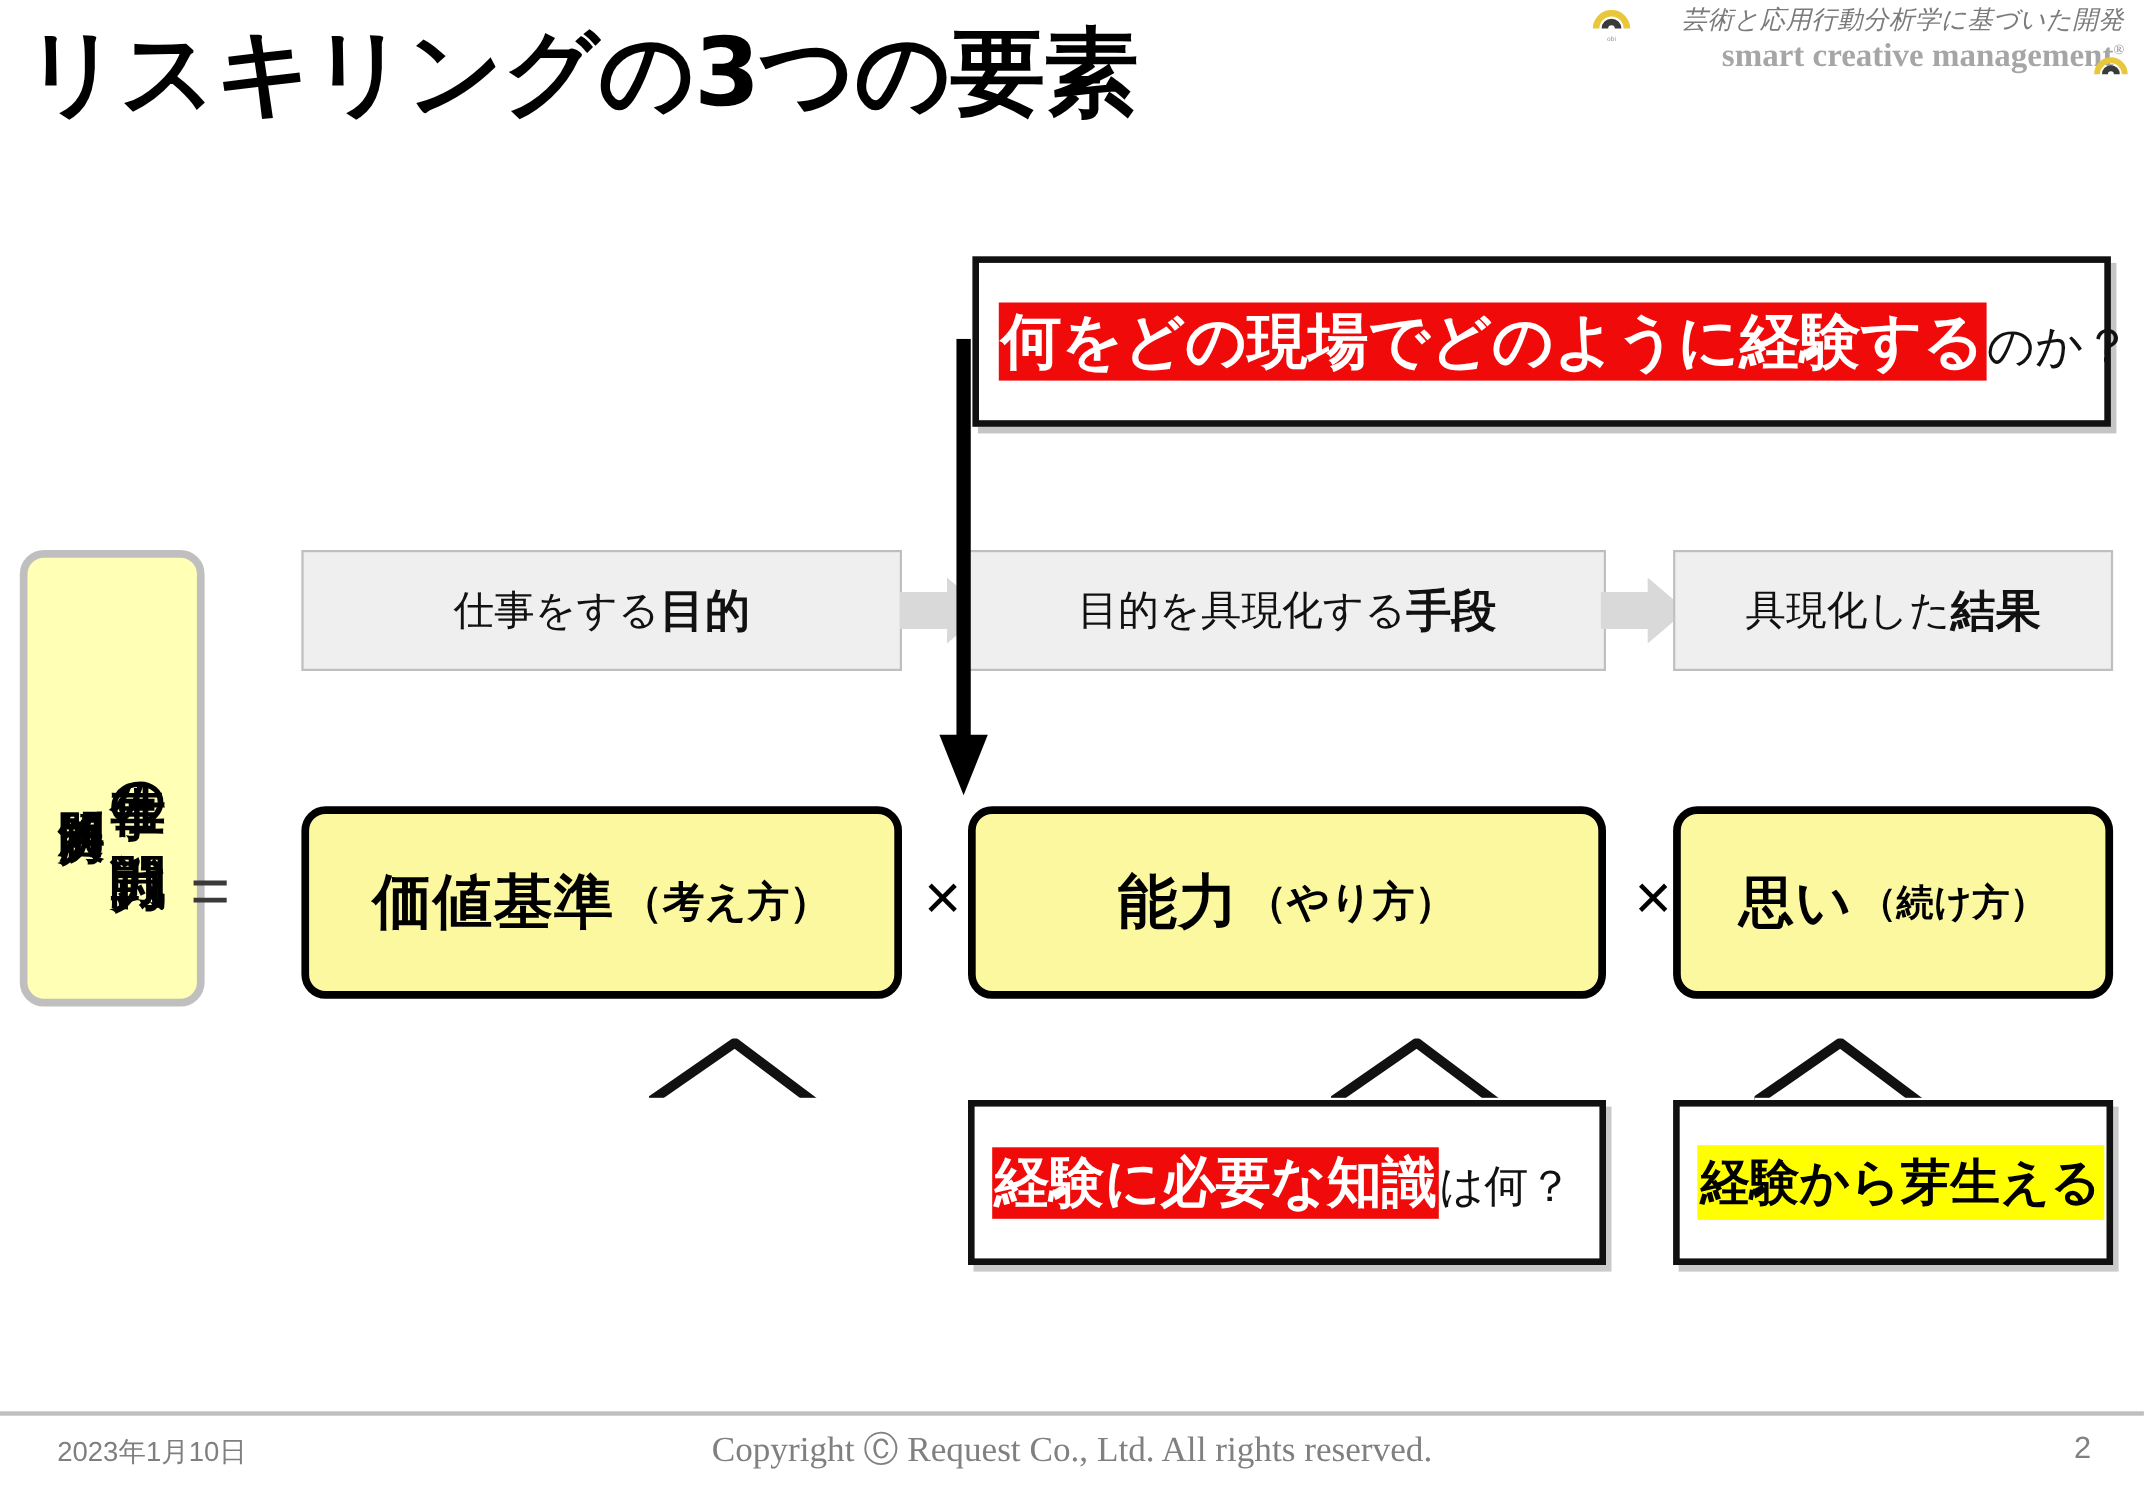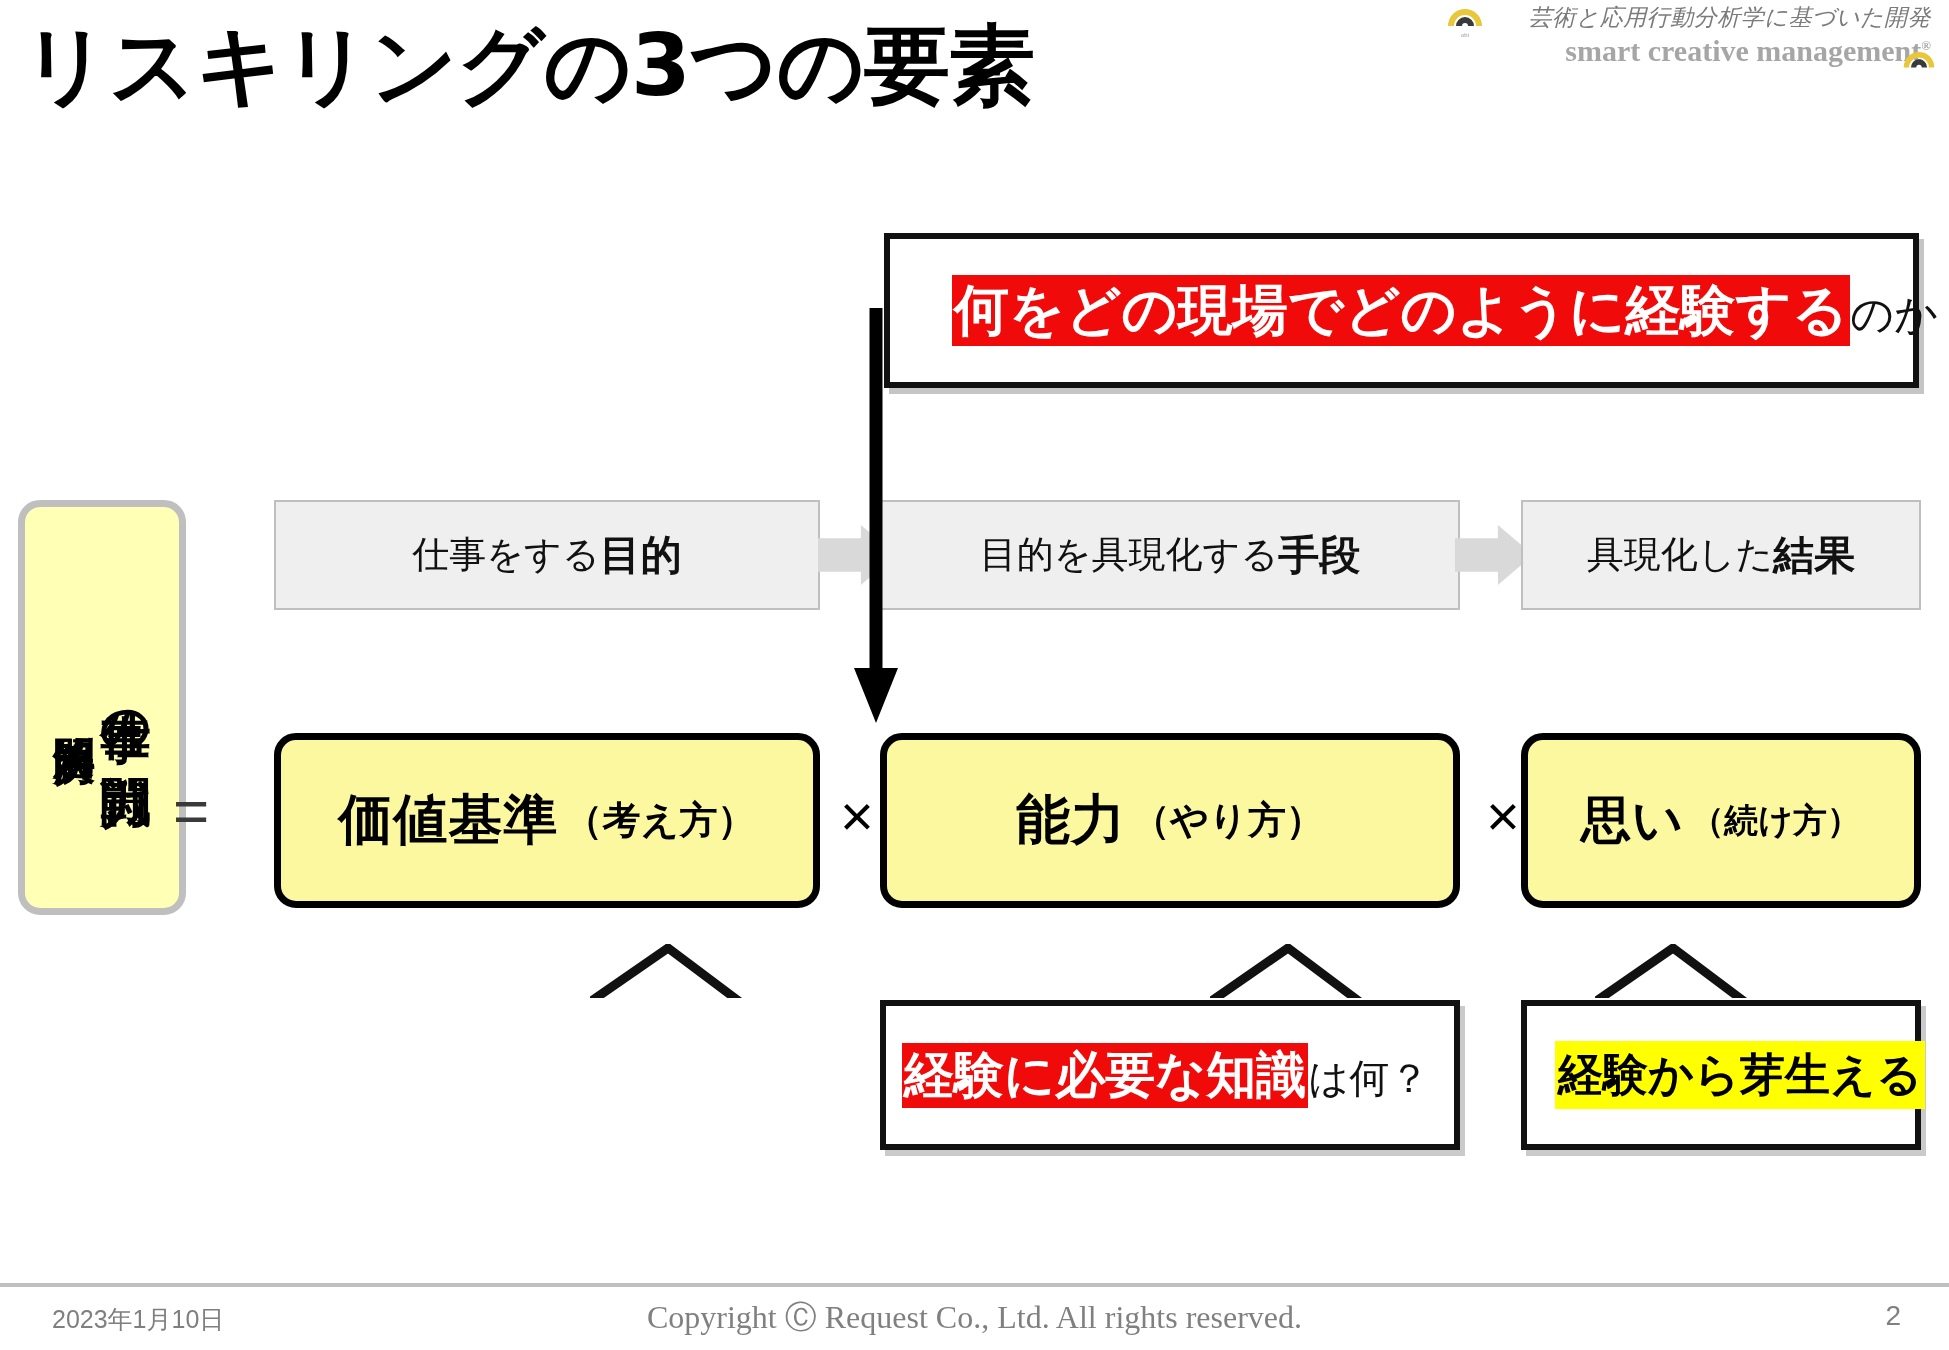--- a/index.html
+++ b/index.html
@@ -105,21 +105,21 @@
   .ybox-2{left:880px;width:580px;}
   .ybox-3{left:1521px;width:400px;}
   .ybox-3 .big{font-size:50px;}
   .ybox-3 .small{font-size:34px;}
 
   
   .callout-top{
     position:absolute;left:884px;top:233px;width:1035px;height:155px;
     background:#fff;border:6px solid #111;box-sizing:border-box;
     box-shadow:5px 6px 0 rgba(150,150,150,.55);
-    display:flex;align-items:center;padding-left:44px;
+    display:flex;align-items:center;
   }
   .callout-top .inner{
     margin-left:18px;white-space:nowrap;display:flex;align-items:baseline;
   }
   .hl-red{
     background:#f10a0a;color:#fff;font-weight:bold;font-size:55px;
     padding:2px 2px;line-height:1.22;
     font-family:"DejaVu Sans","Liberation Sans",sans-serif;
   }
   .plain-q{
@@ -139,21 +139,20 @@
   }
   .cbox .inner{margin-left:16px;white-space:nowrap;display:flex;align-items:baseline;}
   .cbox-1{left:274px;width:546px;}
   .cbox-2{left:880px;width:580px;}
   .cbox-3{left:1521px;width:400px;}
   .cbox .hl-red{font-size:50px;}
   .cbox .plain-q{font-size:40px;}
   .hl-yellow{
     background:#ffff00;color:#000;font-weight:bold;font-size:45px;padding:4px 3px;
     font-family:"DejaVu Sans","Liberation Sans",sans-serif;
-    margin-left:12px;
   }
 
   
   .notch{position:absolute;width:200px;height:62px;}
 
   
   .footrule{
     position:absolute;left:0;top:1283px;width:1949px;height:4px;background:#bfbfbf;
   }
   .foot-date{

